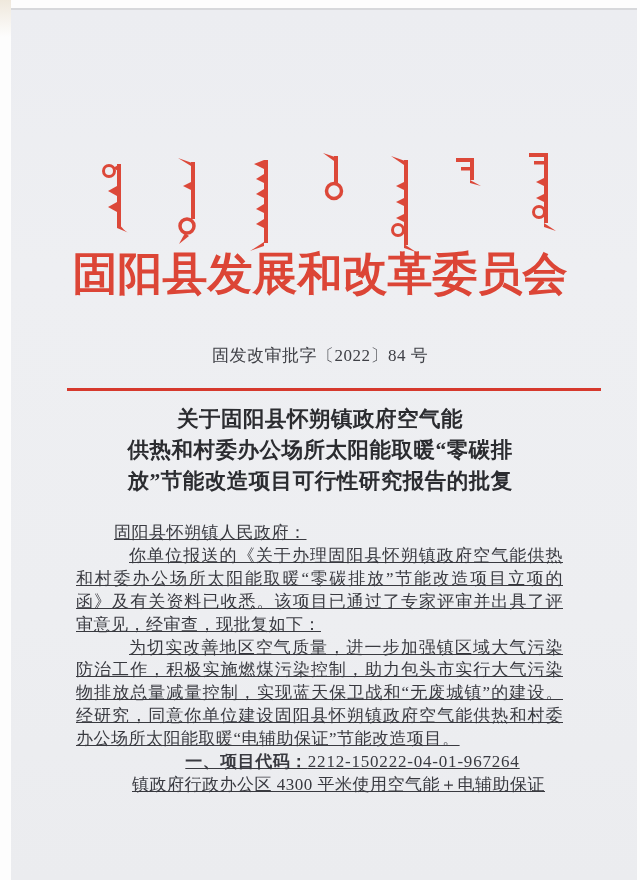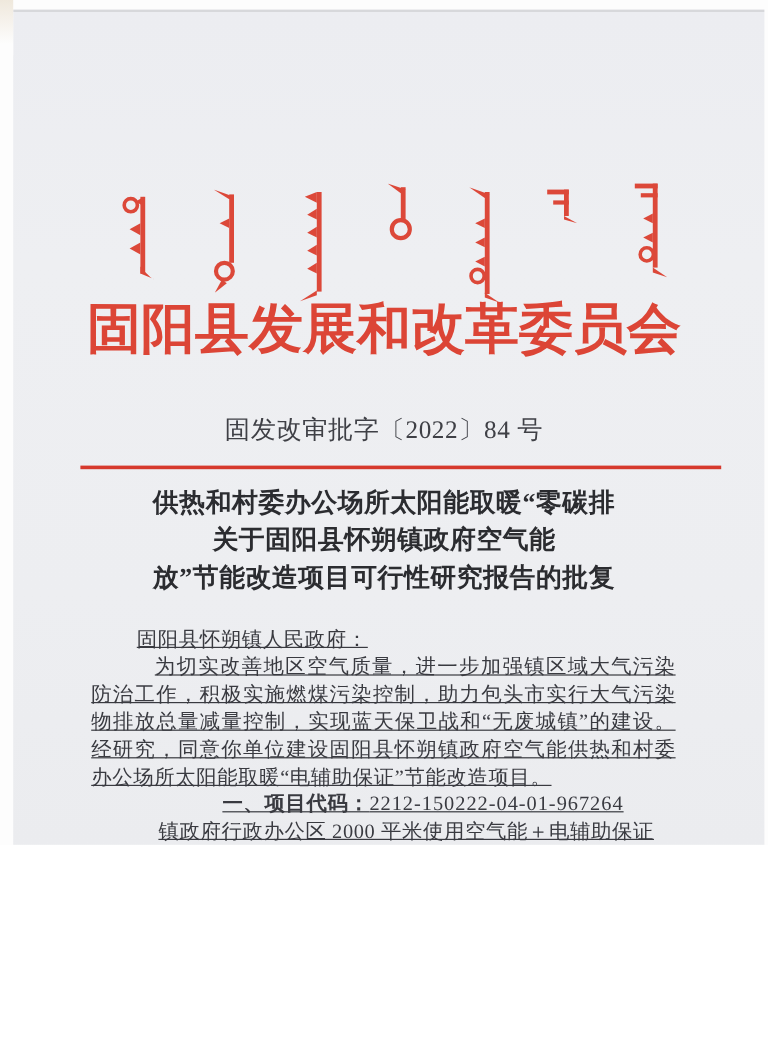--- a/index.html
+++ b/index.html
@@ -1,35 +1,35 @@
 <!DOCTYPE html>
 <html><head>
 <meta charset="utf-8">
 <style>
   html,body{margin:0;padding:0;}
   body{width:640px;height:880px;overflow:hidden;background:#ffffff;
        font-family:"Liberation Serif","DejaVu Serif",serif;}
-  .scan{position:relative;width:640px;height:704px;background:#fdfdfd;}
+  .scan{position:relative;width:640px;height:880px;background:#fdfdfd;}
   .paper{position:absolute;left:11px;top:8px;right:3px;bottom:0;
          background:linear-gradient(180deg,#ecedf1 0%,#eeeff2 30%,#edeef1 70%,#ebecef 100%);
          border-top:2px solid #d7d8db;}
   .corner-shadow{position:absolute;left:0;top:0;width:11px;height:46px;
          background:linear-gradient(180deg,#efe8dc,#fdfdfd 80%);}
   
   .mword{position:absolute;}
   .mword svg{display:block;width:100%;height:100%;}
   .mfill{fill:#dc4839;}
   .mstroke{fill:none;stroke:#dc4839;}
   
   .agency{position:absolute;top:252px;left:0;right:0;margin:0;
           text-align:center;font-size:45px;line-height:1;font-weight:bold;
           color:#dc4536;letter-spacing:0px;white-space:nowrap;}
   
   .docnum{position:absolute;top:346px;left:0;right:0;text-align:center;
-          font-size:21px;line-height:1.2;color:#3f4046;letter-spacing:0.5px;}
+          font-size:17px;line-height:1.2;color:#3f4046;letter-spacing:0.5px;}
   
   .redline{position:absolute;top:388px;left:67px;width:534px;height:3px;
            background:#d6392d;}
   
   .doctitle{position:absolute;top:404px;left:0;right:0;text-align:center;
             font-size:21.5px;font-weight:bold;line-height:31px;color:#2b2c30;
             letter-spacing:0.5px;}
   
   .docbody{position:absolute;top:522px;left:76px;width:487px;
            font-size:17px;line-height:22.9px;letter-spacing:0.5px;
@@ -126,24 +126,25 @@
     </div>
   </div>
 
   <h1 class="agency">固阳县发展和改革委员会</h1>
 
   <div class="docnum">固发改审批字〔2022〕84 号</div>
 
   <div class="redline"></div>
 
   <div class="doctitle">
+    <div>关于固阳县怀朔镇政府空气能</div>
     <div>供热和村委办公场所太阳能取暖“零碳排</div>
-    <div>关于固阳县怀朔镇政府空气能</div>
     <div>放”节能改造项目可行性研究报告的批复</div>
   </div>
 
   <div class="docbody">
     <p class="sal">固阳县怀朔镇人民政府：</p>
+    <p class="ind">你单位报送的《关于办理固阳县怀朔镇政府空气能供热和村委办公场所太阳能取暖“零碳排放”节能改造项目立项的函》及有关资料已收悉。该项目已通过了专家评审并出具了评审意见，经审查，现批复如下：</p>
     <p class="ind">为切实改善地区空气质量，进一步加强镇区域大气污染防治工作，积极实施燃煤污染控制，助力包头市实行大气污染物排放总量减量控制，实现蓝天保卫战和“无废城镇”的建设。经研究，同意你单位建设固阳县怀朔镇政府空气能供热和村委办公场所太阳能取暖“电辅助保证”节能改造项目。</p>
     <p class="item"><span>一、项目代码：</span><span class="code">2212-150222-04-01-967264</span></p>
-    <p class="p3">镇政府行政办公区 2000 平米使用空气能＋电辅助保证</p>
+    <p class="p3">镇政府行政办公区 4300 平米使用空气能＋电辅助保证</p>
   </div>
 </div>
 
 </body></html>

